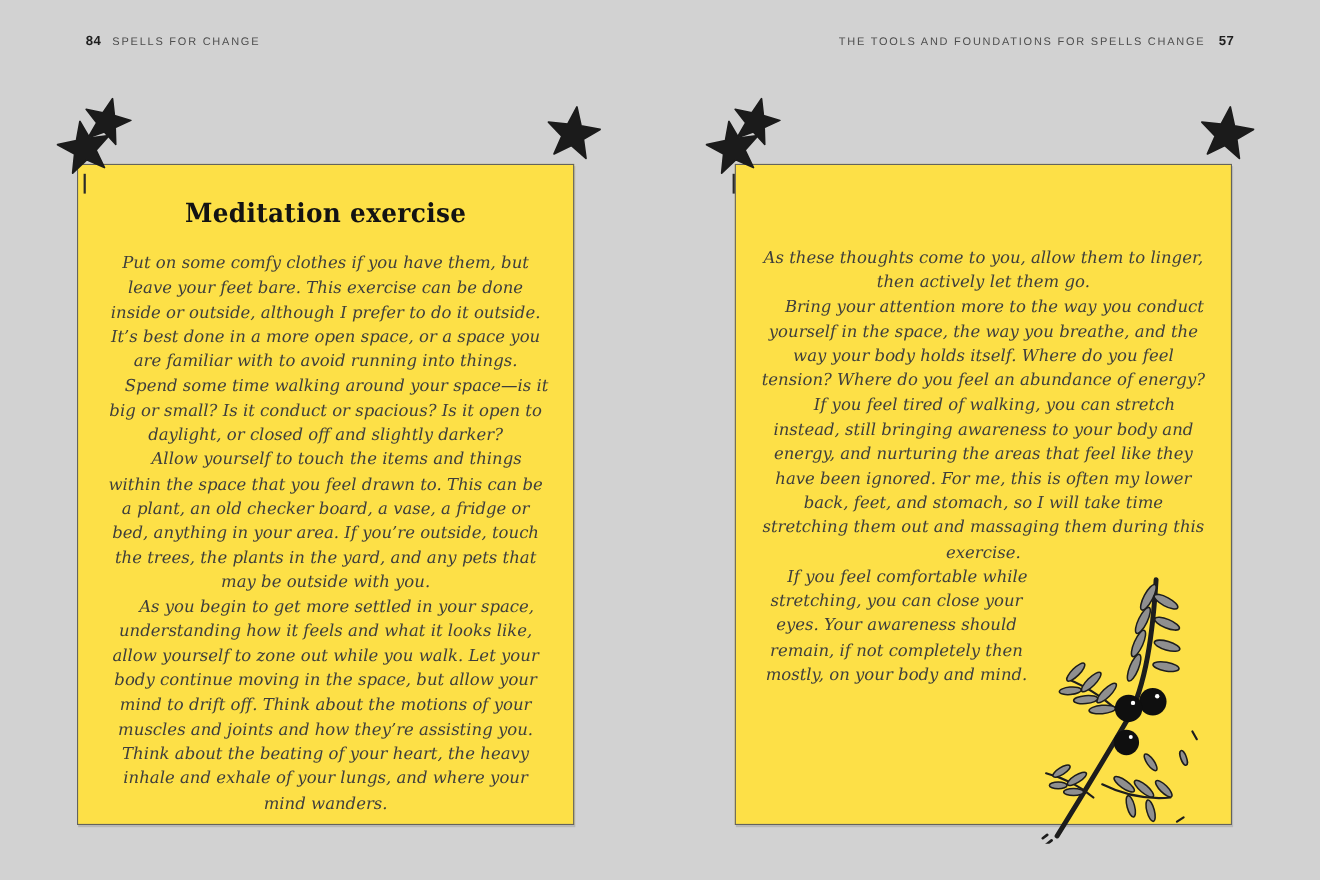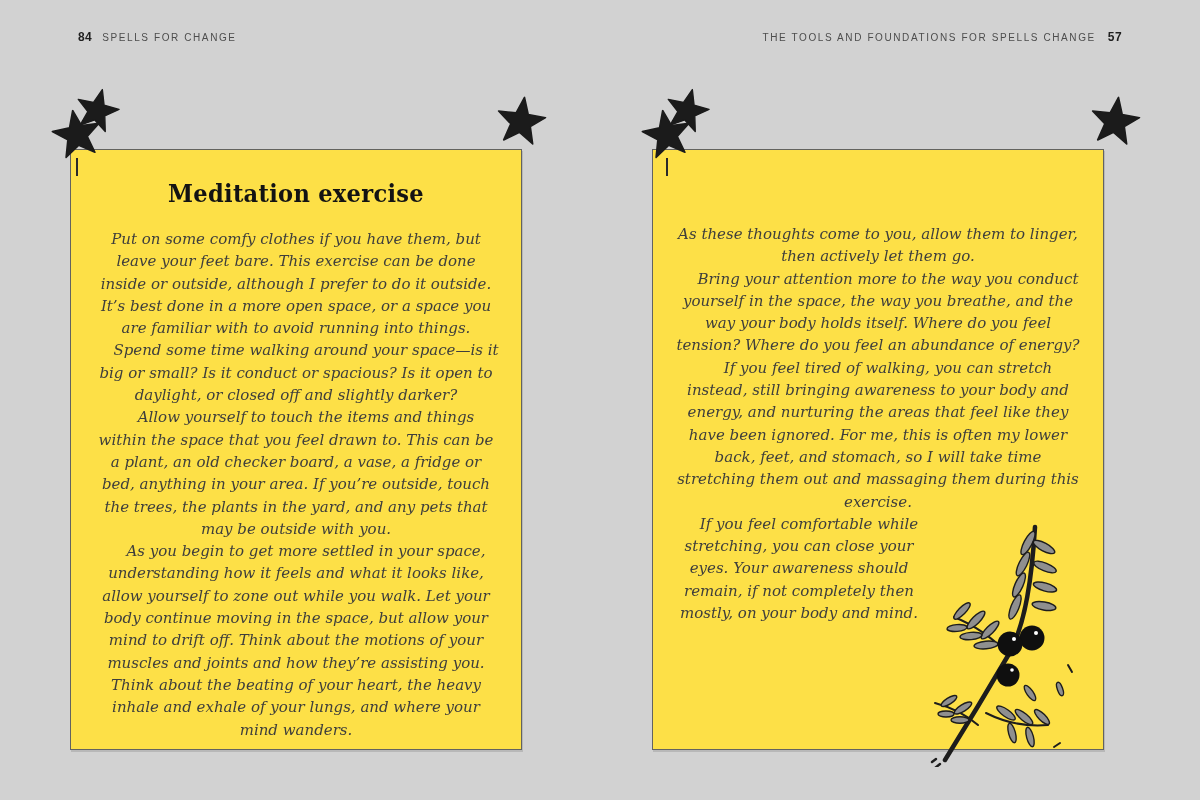--- a/index.html
+++ b/index.html
@@ -24,21 +24,21 @@
   .header-right .pagenum{margin-left:12px;}
 
   
   .page{
     position:absolute;top:118px;width:452px;height:601px;
     background:#fde047;border:1px solid #63635f;box-sizing:border-box;
     box-shadow:1px 2px 0 rgba(0,0,0,.12);
     margin-top:31px;
   }
   .page-left{left:70px;}
-  .page-right{left:652px;}
+  .page-right{left:668px;}
   .page-inner{padding:0 21px;}
 
   .page-title{
     margin:29px 0 20px;text-align:center;
     font-size:24px;font-weight:bold;color:#131313;
     letter-spacing:.3px;transform:scaleX(.94);
   }
   .bodytext p{
     margin:0;font-style:italic;font-size:15px;line-height:22.3px;
     color:#3e3e3c;text-align:center;

